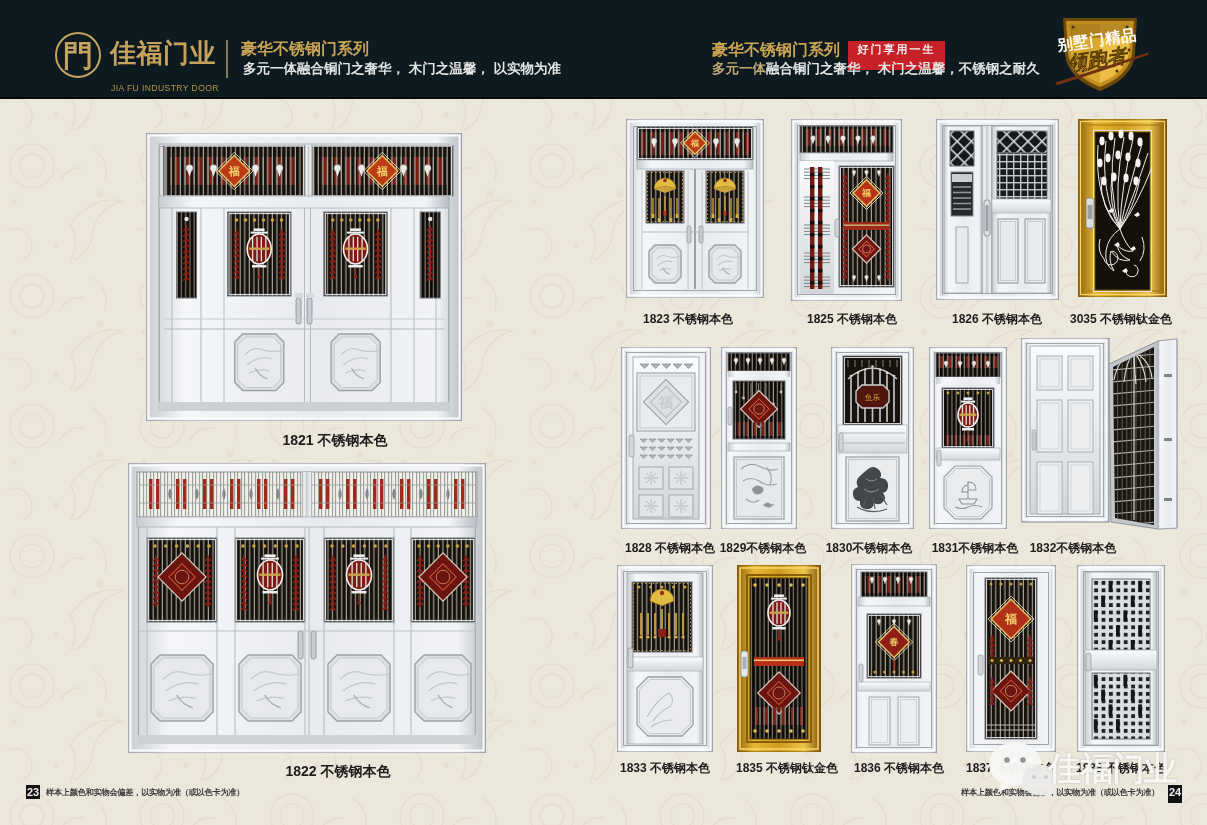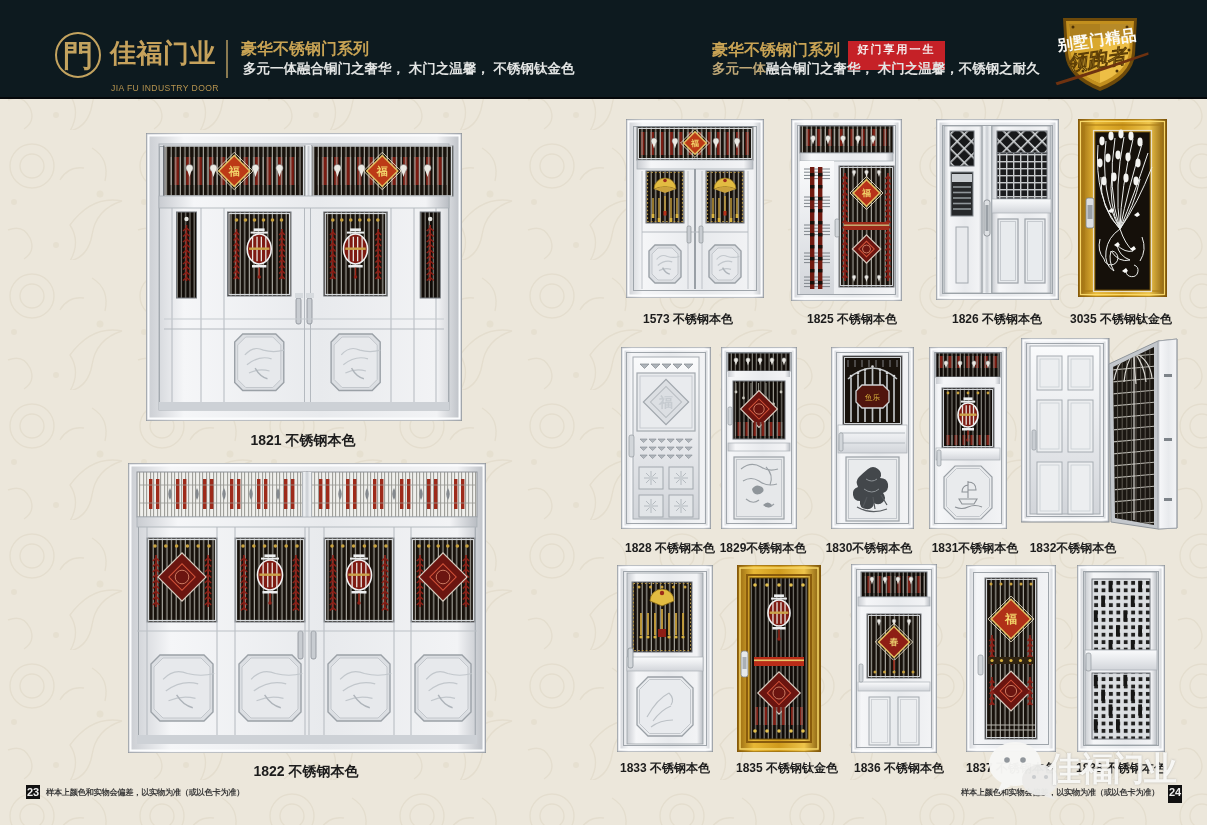--- a/index.html
+++ b/index.html
@@ -1,20 +1,20 @@
 <!DOCTYPE html>
 <html><head>
 <meta charset="utf-8">
 <style>
   html,body{margin:0;padding:0;}
   body{width:1207px;height:825px;position:relative;overflow:hidden;
        font-family:"Liberation Sans", sans-serif;background:#ece7db;}
   .abs{position:absolute;}
   .lbl{position:absolute;color:#1c1c1c;font-weight:bold;font-size:14px;
-       text-align:center;white-space:nowrap;transform:translateX(-50%);}
+       text-align:center;white-space:nowrap;transform:translateX(-50%);margin-left:32px;}
   .lbl2{position:absolute;color:#1c1c1c;font-weight:bold;font-size:12px;
        text-align:center;white-space:nowrap;transform:translateX(-50%);}
 </style>
 </head>
 <body>
 
 <svg class="abs" width="1207" height="825" style="left:0;top:0">
   <defs>
     <pattern id="damask" width="130" height="130" patternUnits="userSpaceOnUse">
       <g fill="none" stroke="#dcd4c1" stroke-width="1.4" opacity="0.5">
@@ -112,21 +112,21 @@
 <div class="abs" style="left:55px;top:32px;width:42px;height:42px;border:2px solid #c3a35f;border-radius:50%;color:#c3a35f;font-size:30px;line-height:44px;text-align:center;font-weight:bold">門</div>
 
 <div class="abs" style="left:110px;top:36px;color:#c6a25c;font-size:26px;font-weight:bold;letter-spacing:0.5px">佳福门业</div>
 
 <div class="abs" style="left:111px;top:83px;color:#b6944f;font-size:8.6px;letter-spacing:0.4px">JIA FU INDUSTRY DOOR</div>
 
 <div class="abs" style="left:226px;top:40px;width:2px;height:38px;background:#8a7a50"></div>
 
 <div class="abs" style="left:241px;top:39px;color:#c8a354;font-size:16px;font-weight:bold;letter-spacing:0px">豪华不锈钢门系列</div>
 
-<div class="abs" style="left:243px;top:60px;color:#e3e5e4;font-size:13.5px;font-weight:bold;white-space:nowrap">多元一体融合铜门之奢华， 木门之温馨， 不锈钢钛金色</div>
+<div class="abs" style="left:243px;top:60px;color:#e3e5e4;font-size:13.5px;font-weight:bold;white-space:nowrap">多元一体融合铜门之奢华， 木门之温馨， 以实物为准</div>
 
 <div class="abs" style="left:712px;top:40px;color:#c8a354;font-size:16px;font-weight:bold;letter-spacing:0px">豪华不锈钢门系列</div>
 
 <div class="abs" style="left:848px;top:41px;width:97px;height:29px;background:#c52127;color:#f5eded;font-size:11px;font-weight:bold;text-align:center;line-height:16px;letter-spacing:2px">好门享用一生</div>
 
 <div class="abs" style="left:712px;top:60px;font-size:13.5px;font-weight:bold;white-space:nowrap"><span style="color:#bfa877">多元一体</span><span style="color:#e3e5e4">融合铜门之奢华， 木门之温馨，不锈钢之耐久</span></div>
 
 <svg class="abs" width="140" height="100" style="left:1036px;top:4px">
   <g transform="translate(20,8)">
     <path d="M7 6 L81 6 L79 42 Q77 66 44 79 Q11 66 9 42 Z" fill="#6e4a0a"></path>
@@ -1411,21 +1411,21 @@
     <rect x="61.2" y="139.4" width="3.8" height="11.2" fill="#161615"></rect>
     <rect x="39" y="154.2" width="3.8" height="11.2" fill="#161615"></rect>
     <rect x="16.8" y="154.2" width="3.8" height="11.2" fill="#161615"></rect>
     <rect x="9" y="88" width="5" height="18" rx="2" fill="#d2d6da" stroke="#888e94" stroke-width="0.6"></rect>
 </svg>
 
 <div class="lbl" style="left:303px;top:432px">1821 不锈钢本色</div>
 
 <div class="lbl" style="left:306px;top:763px">1822 不锈钢本色</div>
 
-<div class="lbl2" style="left:688px;top:311px">1573 不锈钢本色</div>
+<div class="lbl2" style="left:688px;top:311px">1823 不锈钢本色</div>
 
 <div class="lbl2" style="left:852px;top:311px">1825 不锈钢本色</div>
 
 <div class="lbl2" style="left:997px;top:311px">1826 不锈钢本色</div>
 
 <div class="lbl2" style="left:1121px;top:311px">3035 不锈钢钛金色</div>
 
 <div class="lbl2" style="left:670px;top:540px">1828 不锈钢本色</div>
 
 <div class="lbl2" style="left:763px;top:540px">1829不锈钢本色</div>

